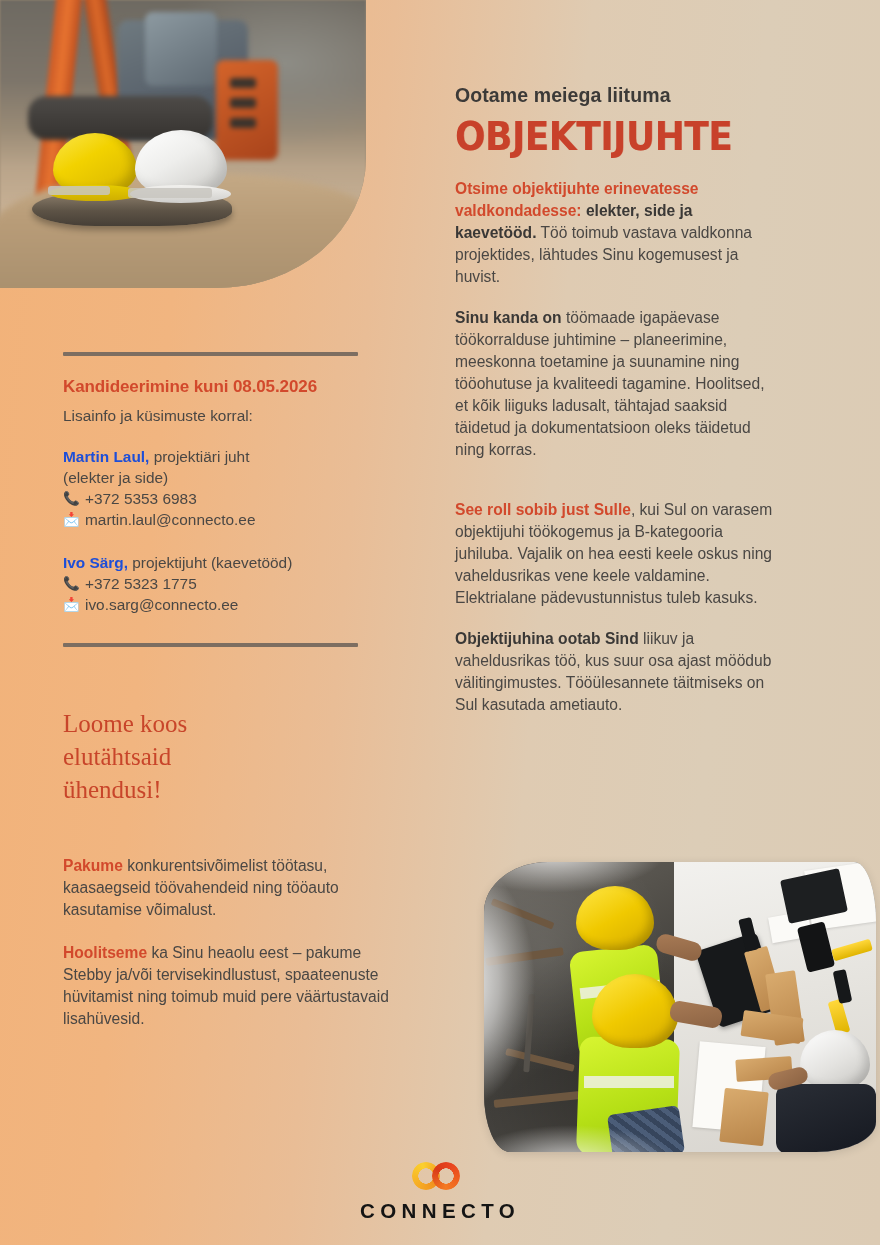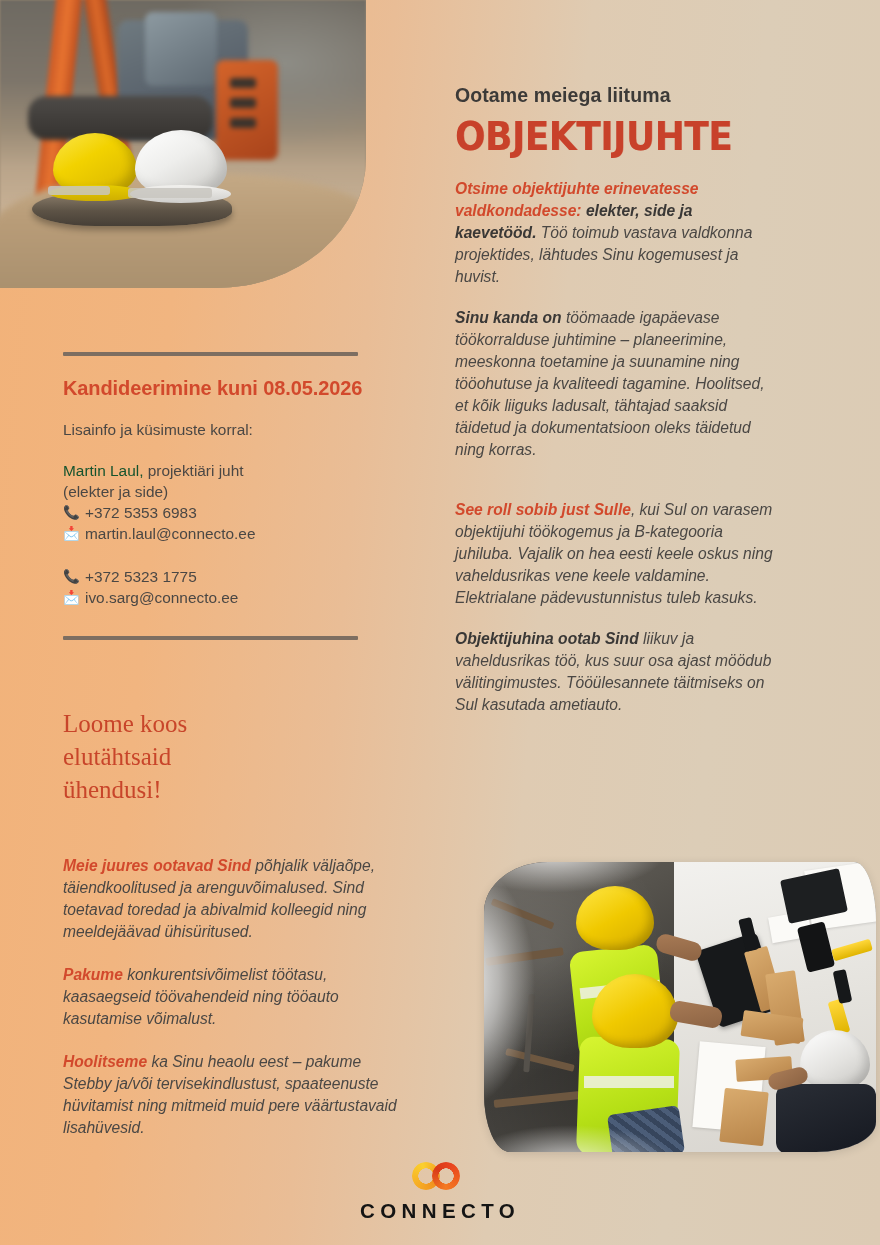--- a/index.html
+++ b/index.html
@@ -92,30 +92,30 @@
   
   .col-right{ position:absolute; left:455px; top:84px; width:320px; z-index:3; }
   .eyebrow{ font-size:19.5px; font-weight:bold; color:#3c3a38; letter-spacing:.1px; }
   .headline{
     font-family:"DejaVu Sans", sans-serif;
     font-size:39px; font-weight:bold; color:#c8412a;
     letter-spacing:-0.5px; margin-top:7px;
     transform:scaleX(.92); transform-origin:left center;
     text-shadow:0.5px 0 0 rgba(200,65,42,.45);
   }
-  .para{ font-size:15.6px; line-height:1.41; color:#4a4744; margin-top:19px;font-style:italic; }
+  .para{ font-size:15.6px; line-height:1.41; color:#4a4744; margin-top:19px; }
   .hl{ color:#d2492c; font-weight:bold; }
   .bk{ color:#3a3836; font-weight:bold; }
 
   .col-left{ position:absolute; left:63px; top:352px; width:330px; z-index:3; }
   .rule{ height:4px; background:#7d6e61; width:295px; border-radius:1px; }
-  .deadline{ font-size:20px; font-weight:bold; color:#d2492c; margin-top:21px; letter-spacing:-.1px;}
-  .lisainfo{ font-size:15.4px; color:#4a4744; margin-top:21px; }
+  .deadline{ font-size:17px; font-weight:bold; color:#d2492c; margin-top:21px; letter-spacing:-.1px;}
+  .lisainfo{ font-size:15.4px; color:#4a4744; margin-top:10px; }
   .contact{ font-size:15.4px; color:#4a4744; line-height:1.36; margin-top:22px; }
-  .contact .nm{ font-weight:normal; color:#14532d;text-align:center; }
+  .contact .nm{ font-weight:bold; color:#1d4ed8;text-align:center; }
   .cline{ display:flex; align-items:center; gap:5px; }
   .ic{ font-size:13.5px; width:17px; display:inline-block; }
   .rule2{ height:4px; background:#7d6e61; width:295px; border-radius:1px; margin-top:27px;}
 
   .tagline{
     position:absolute; left:63px; top:708px; width:330px; z-index:3;
     font-family:"Liberation Serif", serif;
     font-size:25px; line-height:1.31; color:#c8452a; text-align:left;
   }
 
@@ -241,20 +241,23 @@
       <span class="ic">📞</span>
       <span>+372 5353 6983</span>
     </div>
     <div class="cline">
       <span class="ic">📩</span>
       <span>martin.laul@connecto.ee</span>
     </div>
   </div>
 
   <div class="contact">
+    <div>
+      <span class="nm">Ivo Särg,</span><span> projektijuht (kaevetööd)</span>
+    </div>
     <div class="cline">
       <span class="ic">📞</span>
       <span>+372 5323 1775</span>
     </div>
     <div class="cline">
       <span class="ic">📩</span>
       <span>ivo.sarg@connecto.ee</span>
     </div>
   </div>
 
@@ -262,27 +265,24 @@
 </div>
 
 <div class="tagline">
   <div>Loome koos</div>
   <div>elutähtsaid</div>
   <div>ühendusi!</div>
 </div>
 
 <div class="col-bl">
   <p class="para">
-    <span class="hl">Meie juures ootavad Sind</span><span> põhjalik väljaõpe, täiendkoolitused ja arenguvõimalused. Sind toetavad toredad ja abivalmid kolleegid ning meeldejäävad ühisüritused.</span>
-  </p>
-  <p class="para">
     <span class="hl">Pakume</span><span> konkurentsivõimelist töötasu, kaasaegseid töövahendeid ning tööauto kasutamise võimalust.</span>
   </p>
   <p class="para">
-    <span class="hl">Hoolitseme</span><span> ka Sinu heaolu eest – pakume Stebby ja/või tervisekindlustust, spaateenuste hüvitamist ning mitmeid muid pere väärtustavaid lisahüvesid.</span>
+    <span class="hl">Hoolitseme</span><span> ka Sinu heaolu eest – pakume Stebby ja/või tervisekindlustust, spaateenuste hüvitamist ning toimub muid pere väärtustavaid lisahüvesid.</span>
   </p>
 </div>
 
 <div class="logo">
   <div class="rings">
     <div class="ring ring-l"></div>
     <div class="ring ring-r"></div>
   </div>
   <div class="logo-word">CONNECTO</div>
 </div>

